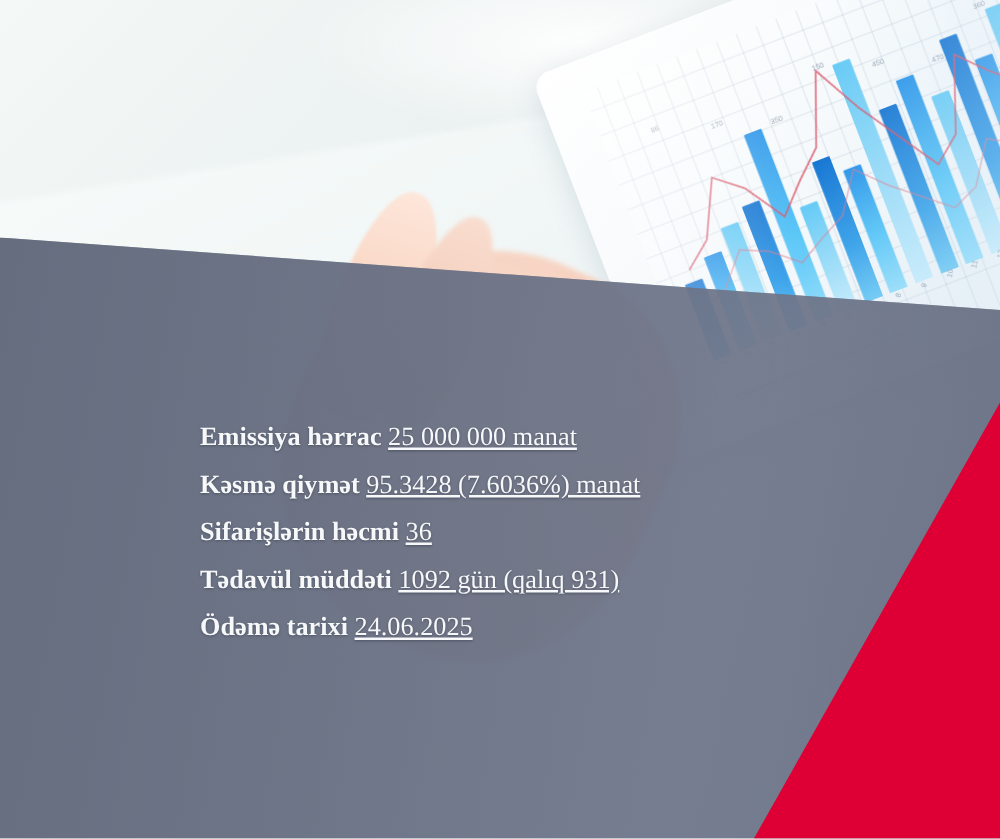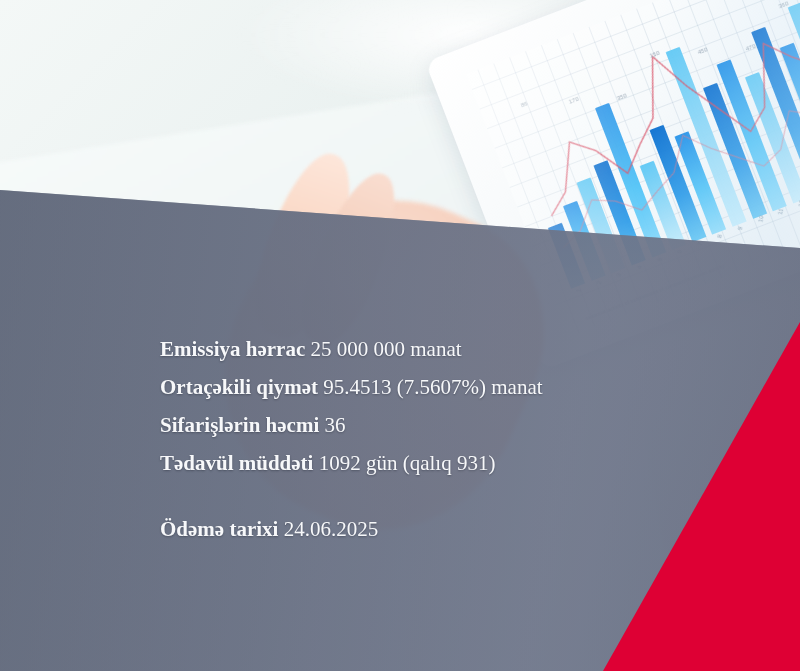--- a/index.html
+++ b/index.html
@@ -203,21 +203,21 @@
     width: 800px;
   }
   .datarow {
     color: #f7f8fa;
     font-size: 21px;
     line-height: 38px;
     white-space: nowrap;
     text-shadow: 0 1px 2px rgba(30,35,48,0.4);
   }
   .datarow .k { font-weight: bold; }
-  .datarow .v { font-weight: normal; }
+  .datarow .v { font-weight: normal; text-decoration: underline; }
 </style>
 </head>
 <body>
 
 <div id="canvas">
 
   <div class="photo">
     <div class="desk-sheet"></div>
     <div class="top-glow"></div>
 
@@ -318,19 +318,19 @@
 
   <div class="red-wedge" id="red-wedge" style="background: rgb(222, 0, 52);"></div>
 
 
   <div class="headline">
     <br>
   </div>
 
   <div class="rows" id="rows">
       <div class="datarow" style="padding-left: 160px;"><span class="k">Emissiya hərrac </span><span class="v">25 000 000 manat</span></div>
-      <div class="datarow" style="padding-left: 160px;"><span class="k">Ortaçəkili qiymət </span><span class="v">95.4513 (7.5607%) manat</span></div>
+      <div class="datarow" style="padding-left: 160px;"><span class="k">Kəsmə qiymət </span><span class="v">95.3428 (7.6036%) manat</span></div>
       <div class="datarow" style="padding-left: 160px;"><span class="k">Sifarişlərin həcmi </span><span class="v">36</span></div>
       <div class="datarow" style="padding-left: 160px;"><span class="k">Tədavül müddəti </span><span class="v">1092 gün (qalıq 931)</span></div>
-      <div class="datarow" style="padding-left: 160px; margin-top: 28px;"><span class="k">Ödəmə tarixi </span><span class="v">24.06.2025</span></div>
+      <div class="datarow" style="padding-left: 160px;"><span class="k">Ödəmə tarixi </span><span class="v">24.06.2025</span></div>
     </div>
 
 </div>
 
 </body></html>

